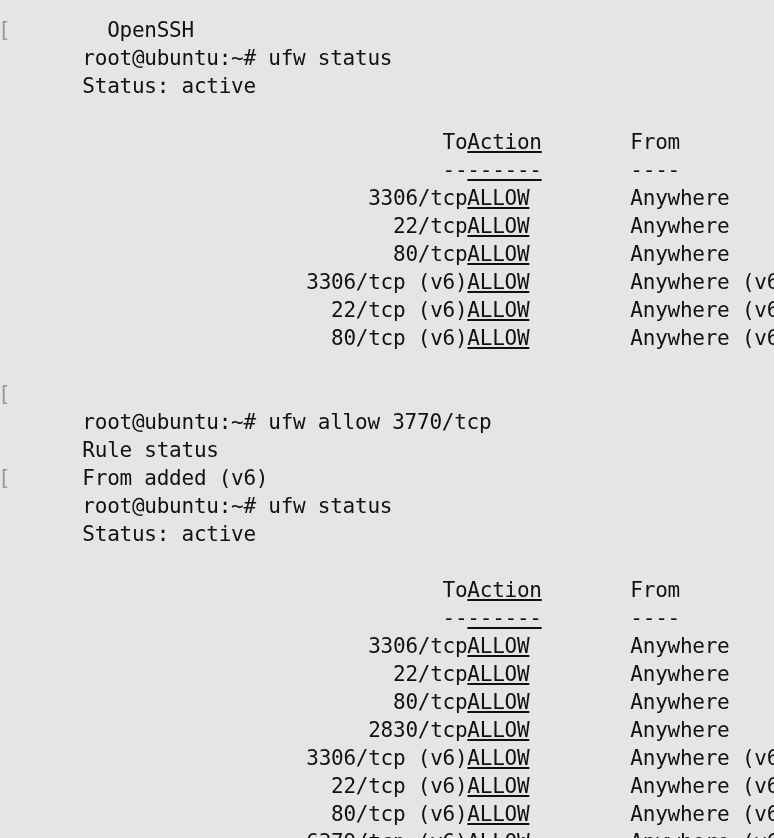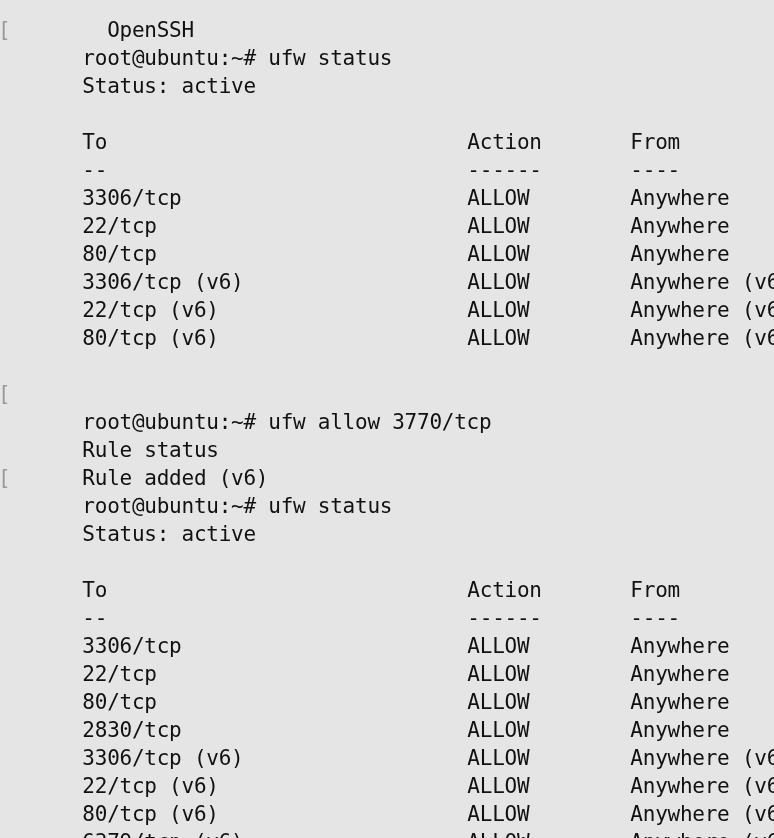--- a/index.html
+++ b/index.html
@@ -57,22 +57,22 @@
     top: 0;
     color: #9a9a9a;
   }
 
   .seg {
     display: inline-block;
     white-space: pre;
   }
 
   
-  .col-to     { width: 385px; }
-  .col-action { width: 163px; }
+  .col-to     { width: 385px; text-align: right; }
+  .col-action { width: 163px; text-decoration: underline; }
 </style>
 </head>
 <body>
 
 <div id="terminal">
   <div id="screen">
 
     <div class="line">
       <span class="seg">  OpenSSH</span>
     </div>
@@ -117,21 +117,21 @@
     <div class="line blank"></div>
     <div class="line blank"></div>
 
     <div class="line prompt">
       <span class="seg">root@ubuntu:~# </span><span class="seg">ufw allow 3770/tcp</span>
     </div>
     <div class="line">
       <span class="seg">Rule status</span>
     </div>
     <div class="line">
-      <span class="seg">Rule added (v6)</span>
+      <span class="seg">From added (v6)</span>
     </div>
 
     <div class="line prompt">
       <span class="seg">root@ubuntu:~# </span><span class="seg">ufw status</span>
     </div>
 
     <div class="line">
       <span class="seg">Status: active</span>
     </div>
 

